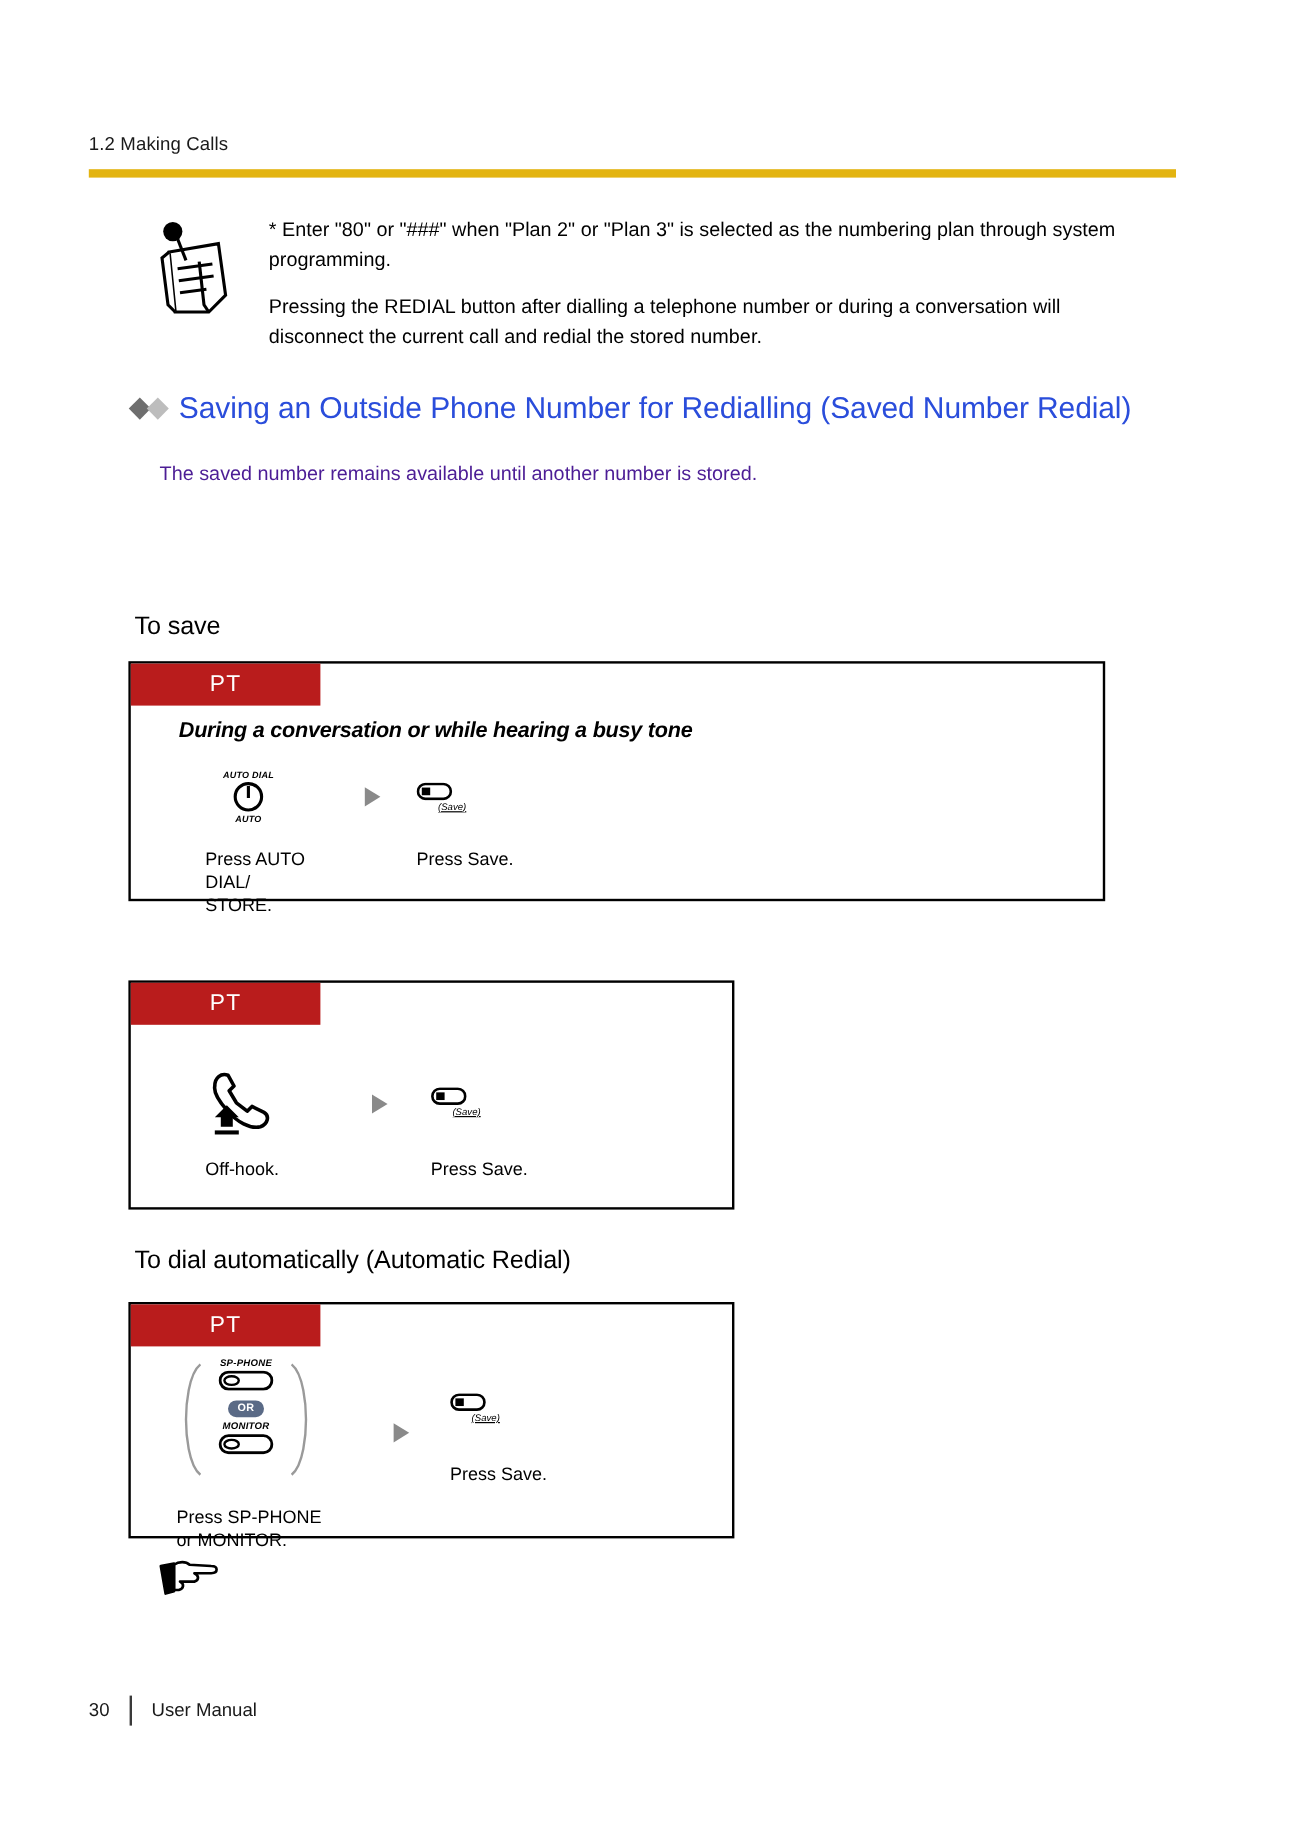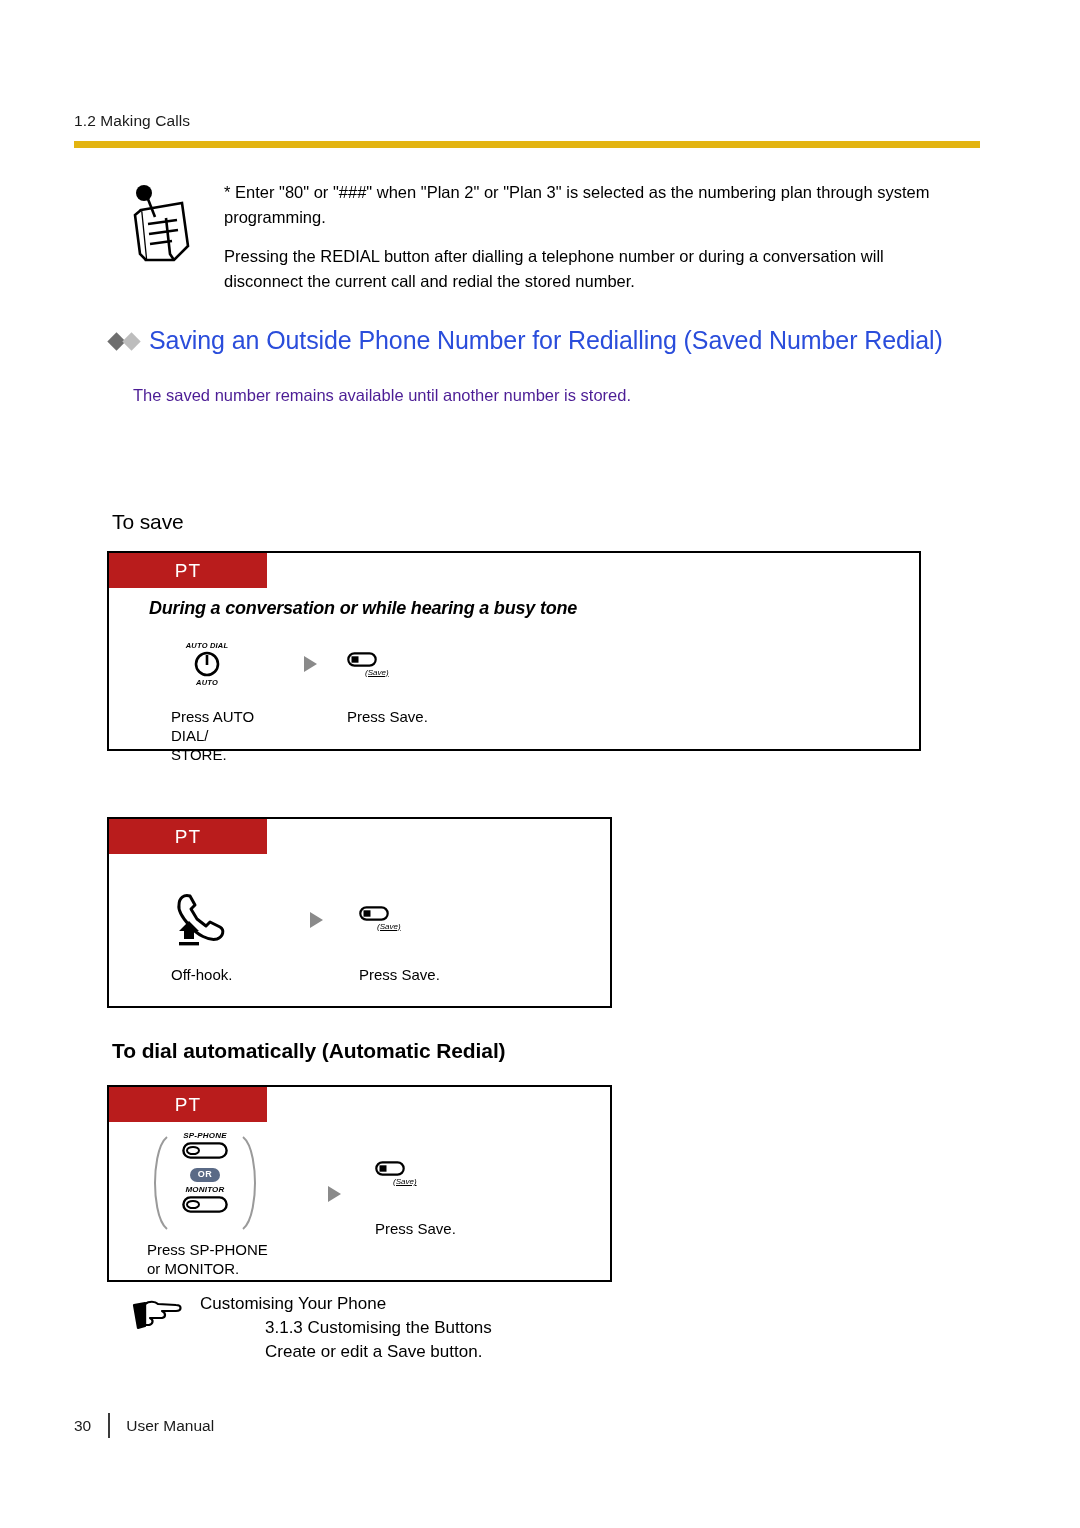--- a/index.html
+++ b/index.html
@@ -105,21 +105,21 @@
   
   .sub-heading {
     position: absolute;
     left: 112px;
     font-size: 21px;
     color: #000;
     letter-spacing: -0.1px;
   }
   #sub-to-save { top: 510px; }
   #sub-to-dial { top: 777px; margin-top: 44px; }
-  #sub-to-dial-auto { top: 1039px; font-weight: bold; }
+  #sub-to-dial-auto { top: 1039px; }
 
   
   .pt-box {
     position: absolute;
     border: 2px solid #000;
     background: #fff;
   }
   #ptbox-save  { left: 107px; top: 551px;  width: 814px; height: 200px; }
   #ptbox-dial  { left: 107px; top: 817px;  width: 505px; height: 191px; }
   #ptbox-auto  { left: 107px; top: 1085px; width: 505px; height: 197px; }
@@ -413,21 +413,21 @@
                 <span class="or-badge">OR</span>
               </div>
               <div class="key-label">MONITOR</div>
               <svg width="46" height="17" viewBox="0 0 46 17" style="display:block;margin:1px auto 0;">
                 <rect x="1.4" y="1.4" width="43.2" height="14.2" rx="7.1" fill="#fff" stroke="#000" stroke-width="2.4"></rect>
                 <ellipse cx="11" cy="8.5" rx="6" ry="3.6" fill="#fff" stroke="#000" stroke-width="2"></ellipse>
               </svg>
             </div>
           </div>
         </div>
-        <div class="step-caption" style="width:150px; margin-top:5px; margin-left:2px;">Press SP-PHONE
+        <div class="step-caption" style="width:150px; margin-top:20px; margin-left:2px;">Press SP-PHONE
 or MONITOR.</div>
       </div>
 
       <div class="arrow-sep" style="margin:34px 28px 0 24px;">
         <div class="tri-right"></div>
       </div>
 
       <div class="step">
         <div class="step-icon" style="height:104px; align-items:flex-start; padding-top:30px;">
           <div class="savebtn">
@@ -445,25 +445,20 @@
 
   <div class="xref">
     <div class="xref-icon">
       <svg width="56" height="36" viewBox="0 0 56 36">
         <g fill="#fff" stroke="#000" stroke-width="2.2" stroke-linejoin="round">
           <path d="M17 8 C21 5 27 5 30 8 L48 9 C54 9 54 15 48 15 L34 15 C38 17 38 21 34 22 L22 22 C26 24 25 28 21 29 L17 29 Z"></path>
           <path d="M17 7 L17 30 L10 32 L6 9 Z" fill="#000" stroke="#000"></path>
         </g>
       </svg>
     </div>
-    <div class="xref-body">
-      <div class="xref-title">Customising Your Phone</div>
-      <div class="xref-sub">3.1.3 Customising the Buttons
-Create or edit a Save button.</div>
-    </div>
   </div>
 
   <div class="footer">
     <span class="pageno">30</span>
     <span class="divider"></span>
     <span class="doc">User Manual</span>
   </div>
 
 </div>
 

